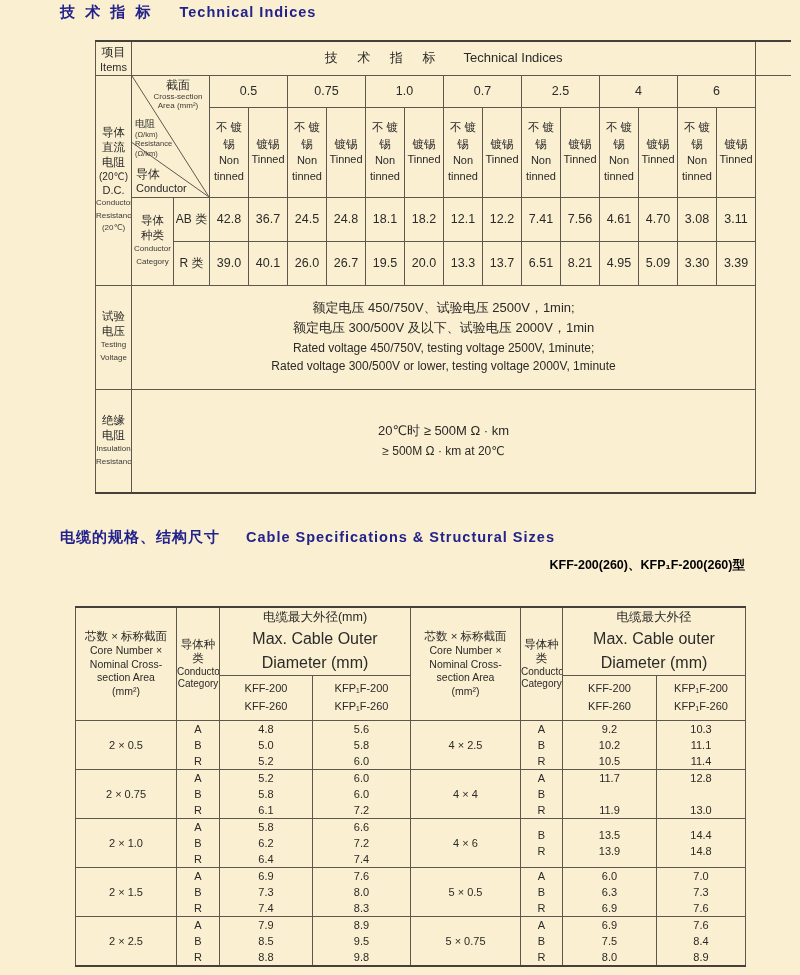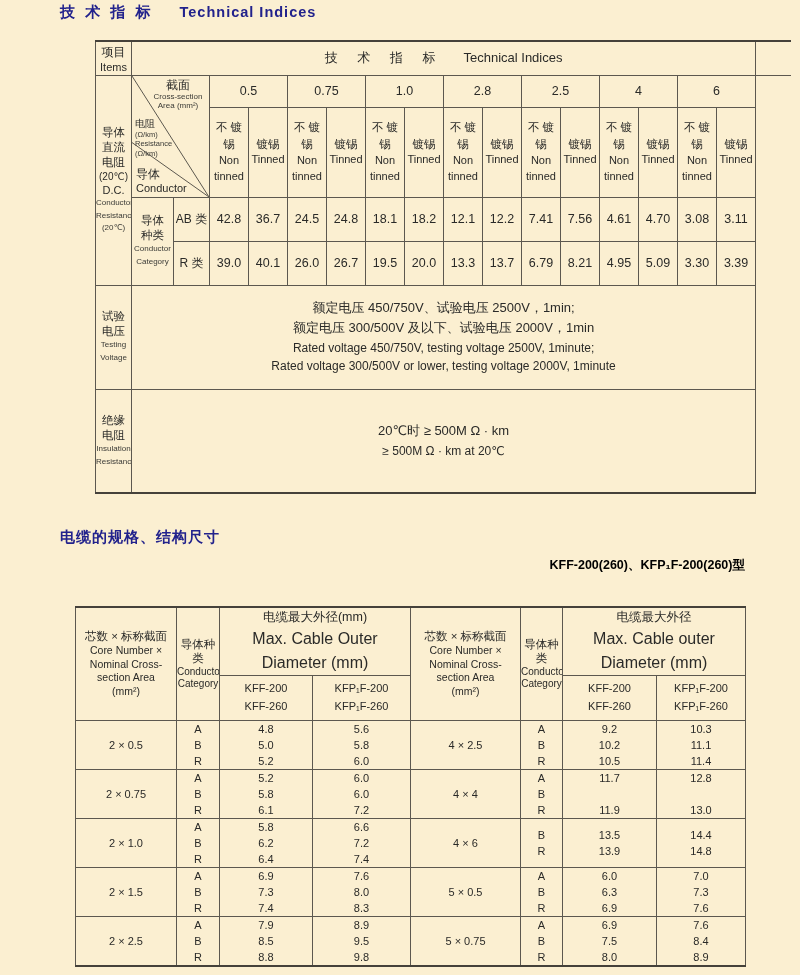--- a/index.html
+++ b/index.html
@@ -136,21 +136,21 @@
         <div class="en">(Ω/km)</div>
       </div>
       <div class="cond">
         <div class="zh">导体</div>
         <div class="en">Conductor</div>
       </div>
     </td>
     <td colspan="2" class="cs-num">0.5</td>
     <td colspan="2" class="cs-num">0.75</td>
     <td colspan="2" class="cs-num">1.0</td>
-    <td colspan="2" class="cs-num">2.8</td>
+    <td colspan="2" class="cs-num">0.7</td>
     <td colspan="2" class="cs-num">2.5</td>
     <td colspan="2" class="cs-num">4</td>
     <td colspan="2" class="cs-num">6</td>
   </tr>
   <tr style="height:90px">
     <td class="subhead">
       <div>不 镀</div>
       <div>锡</div>
       <div class="en">Non</div>
       <div class="en">tinned</div>
@@ -246,21 +246,21 @@
   <tr style="height:44px">
     <td class="rowlbl">R 类</td>
     <td class="val">39.0</td>
     <td class="val">40.1</td>
     <td class="val">26.0</td>
     <td class="val">26.7</td>
     <td class="val">19.5</td>
     <td class="val">20.0</td>
     <td class="val">13.3</td>
     <td class="val">13.7</td>
-    <td class="val">6.79</td>
+    <td class="val">6.51</td>
     <td class="val">8.21</td>
     <td class="val">4.95</td>
     <td class="val">5.09</td>
     <td class="val">3.30</td>
     <td class="val">3.39</td>
   </tr>
   <tr style="height:104px">
     <td class="lblcell">
       <div class="zh">试验</div>
       <div class="zh">电压</div>
@@ -288,20 +288,21 @@
   </tr>
 </tbody>
     </table>
 </div>
 
 <div class="abs ext" style="left:755px;top:40px;width:36px;"></div>
 <div class="abs ext thin" style="left:755px;top:75px;width:36px;"></div>
 
 <div class="abs sec-title" style="left:60px;top:528px;">
   <span class="zh" style="letter-spacing:1px;">电缆的规格、结构尺寸</span>
+  <span class="en">Cable Specifications &amp; Structural Sizes</span>
 </div>
 
 <div class="abs subtitle" style="right:55px;top:556px;">
   <div>KFF-200(260)、KFP₁F-200(260)型</div>
 </div>
 
 <div class="abs" style="left:75px;top:606px;">
 <table class="t2">
   <colgroup>
     <col style="width:101px">

